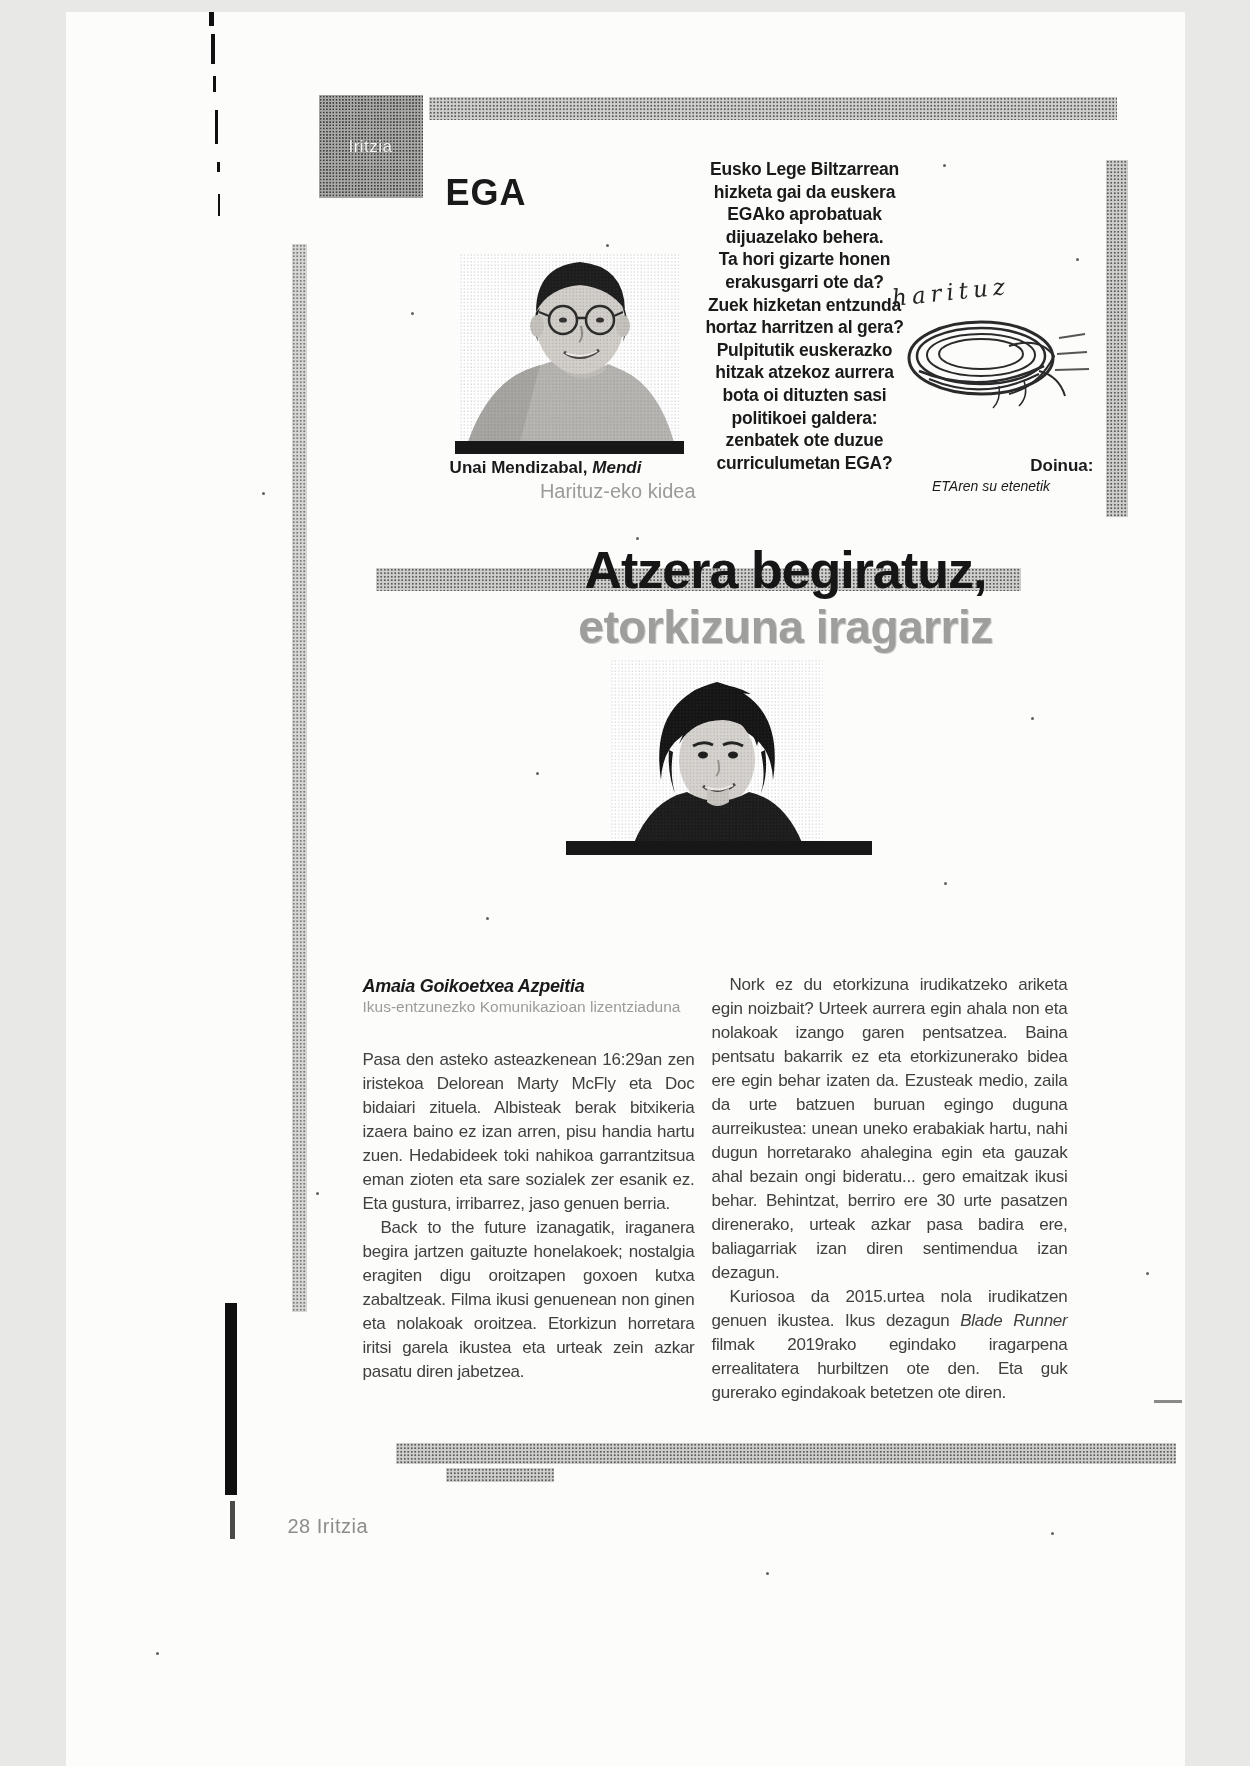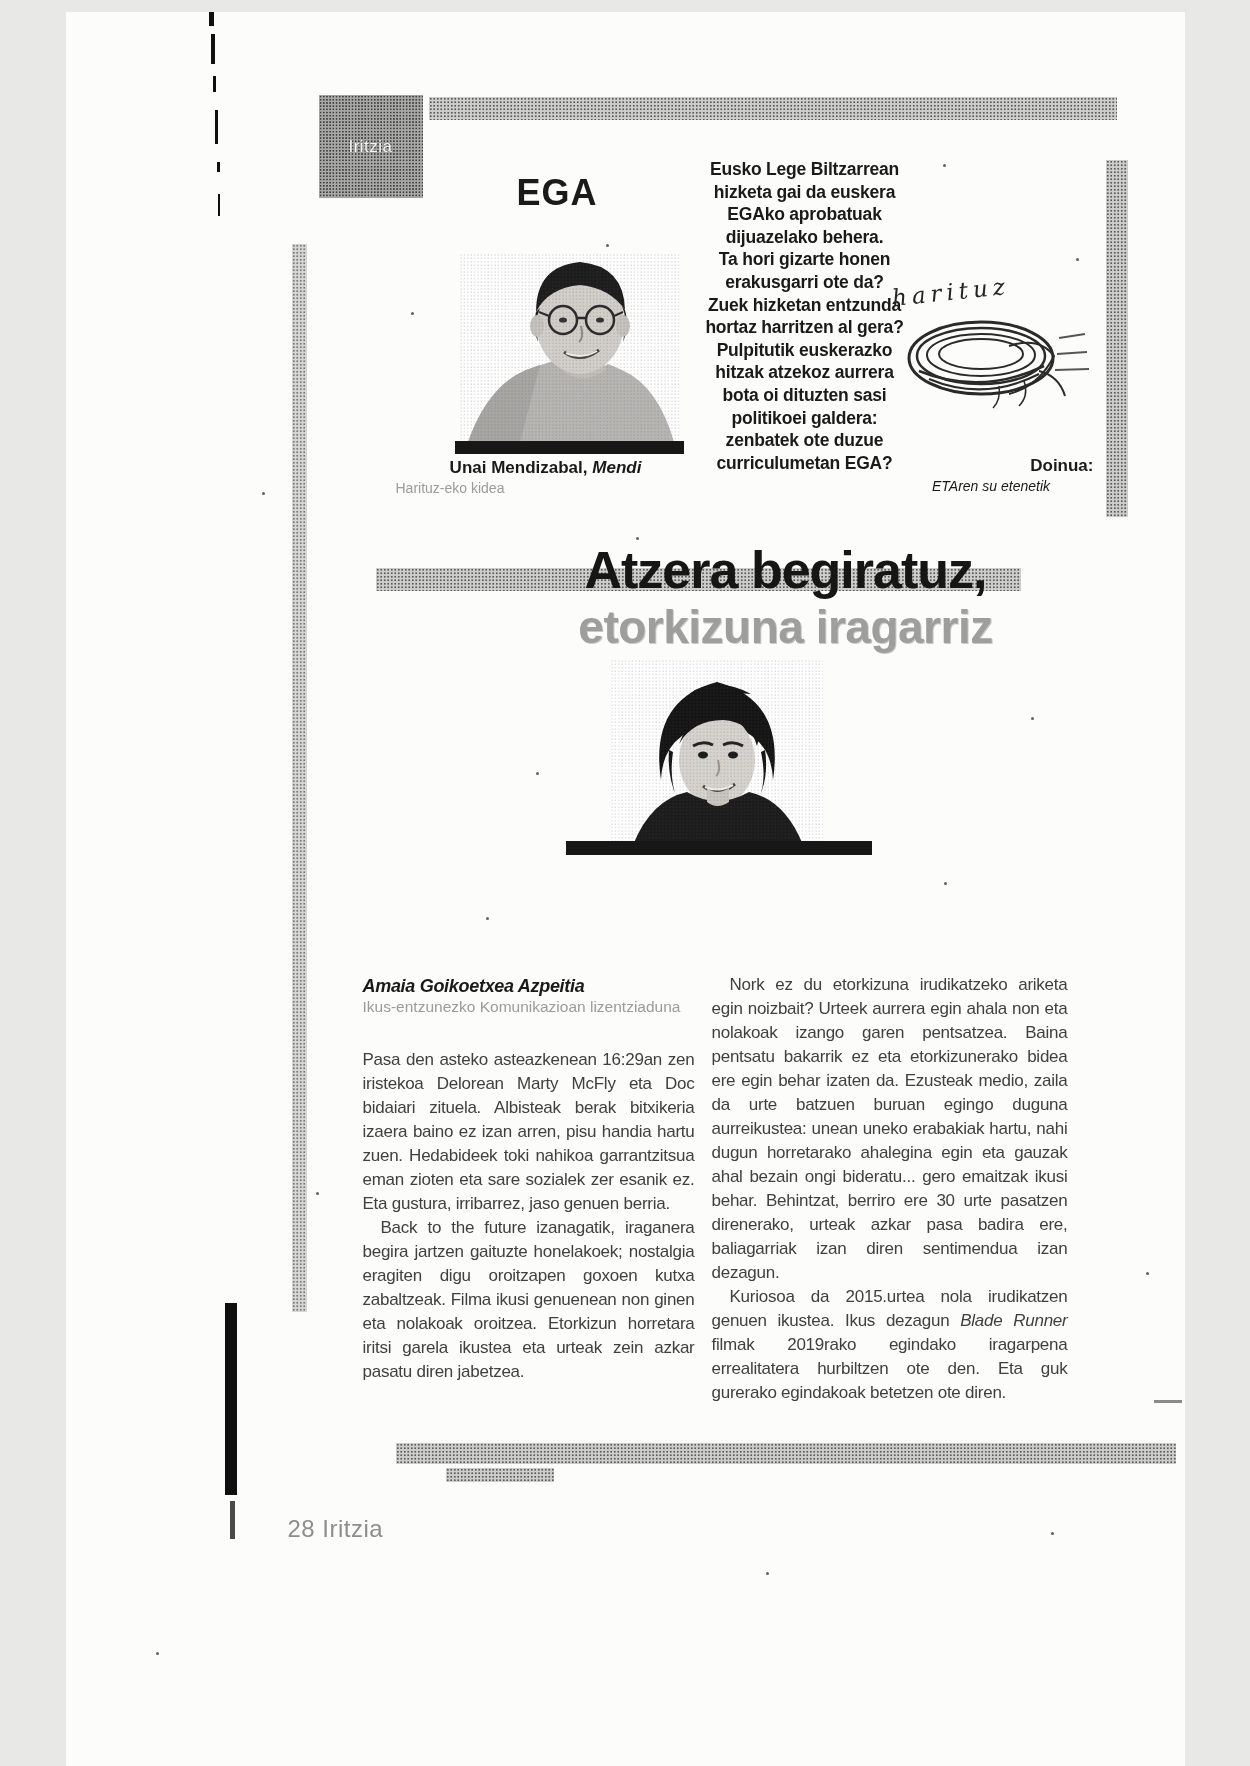--- a/index.html
+++ b/index.html
@@ -27,29 +27,29 @@
     text-shadow:0 0 2px rgba(0,0,0,.35);
   }
   .strip-left{left:226px;top:232px;width:15px;height:1068px;opacity:.8;}
   .bar-top{left:363px;top:85px;width:688px;height:23px;}
   .strip-right{left:1040px;top:148px;width:22px;height:357px;}
   .bar-mid{left:310px;top:556px;width:645px;height:23px;}
   .bar-bottom{left:330px;top:1431px;width:780px;height:21px;}
   .patch-bottom{left:380px;top:1456px;width:108px;height:14px;}
 
   .ega-title{
-    left:412px;top:160px;width:120px;text-align:right;
+    left:380px;top:160px;width:120px;text-align:left;
     font-size:36px;font-weight:bold;letter-spacing:1px;
   }
   .photo-frame{background:#fff;}
   .photo-man{left:394px;top:242px;width:220px;height:188px;}
   .bar-under-man{left:389px;top:429px;width:229px;height:13px;background:#171717;}
   .cap-man-1{left:330px;top:446px;width:300px;text-align:center;font-size:17px;font-weight:bold;}
   .cap-man-1 .alias{font-style:italic;}
-  .cap-man-2{left:330px;top:468px;width:300px;text-align:left;font-size:14px;color:#9b9b99;}
+  .cap-man-2{left:330px;top:468px;width:300px;text-align:right;font-size:20px;color:#9b9b99;}
 
   .poem{
     left:588px;top:146px;width:302px;text-align:center;
     font-size:17.5px;font-weight:700;line-height:22.6px;letter-spacing:-0.2px;
   }
   .poem span{display:block;}
 
   .illust{left:823px;top:264px;width:205px;height:138px;}
   .cap-doinua-1{left:823px;top:444px;width:205px;text-align:right;font-size:17px;font-weight:bold;}
   .cap-doinua-2{left:803px;top:466px;width:245px;text-align:center;font-size:14px;font-weight:normal;font-style:italic;}
@@ -72,21 +72,21 @@
   .bodycol{
     width:332px;font-size:17px;line-height:24px;text-align:justify;
     letter-spacing:-0.25px;color:#404040;
   }
   .col-left{left:297px;top:1036px;}
   .col-right{left:646px;top:961px;width:356px;}
   .bodycol p{margin:0;}
   .bodycol p.indent{text-indent:18px;}
   .italic{font-style:italic;}
 
-  .footer{left:222px;top:1503px;font-size:24px;color:#8d8d8b;letter-spacing:.5px;}
+  .footer{left:222px;top:1503px;font-size:20px;color:#8d8d8b;letter-spacing:.5px;}
 
   
   .mark{background:#101010;}
   .bar-left-bottom{left:159px;top:1291px;width:12px;height:192px;background:#0f0f0f;}
   .mark-tail{left:164px;top:1489px;width:5px;height:38px;background:#4a4a48;}
   .dash{height:3px;background:#8a8a88;}
   .speck{width:3px;height:3px;border-radius:50%;background:#3a3a38;opacity:.8;}
 </style>
 </head>
 <body>

